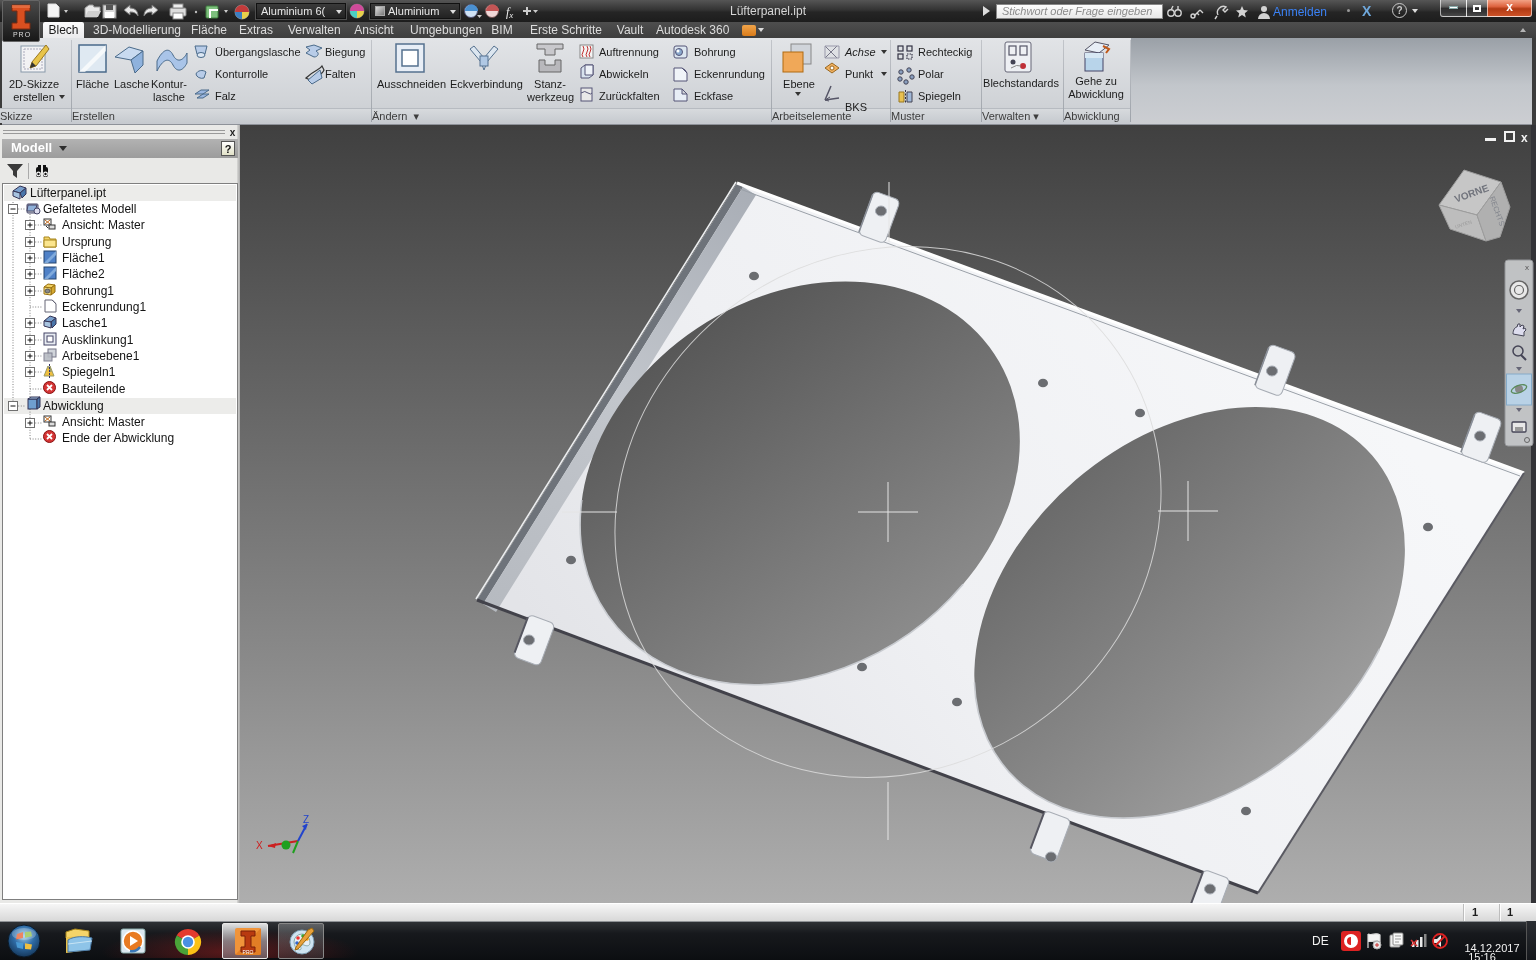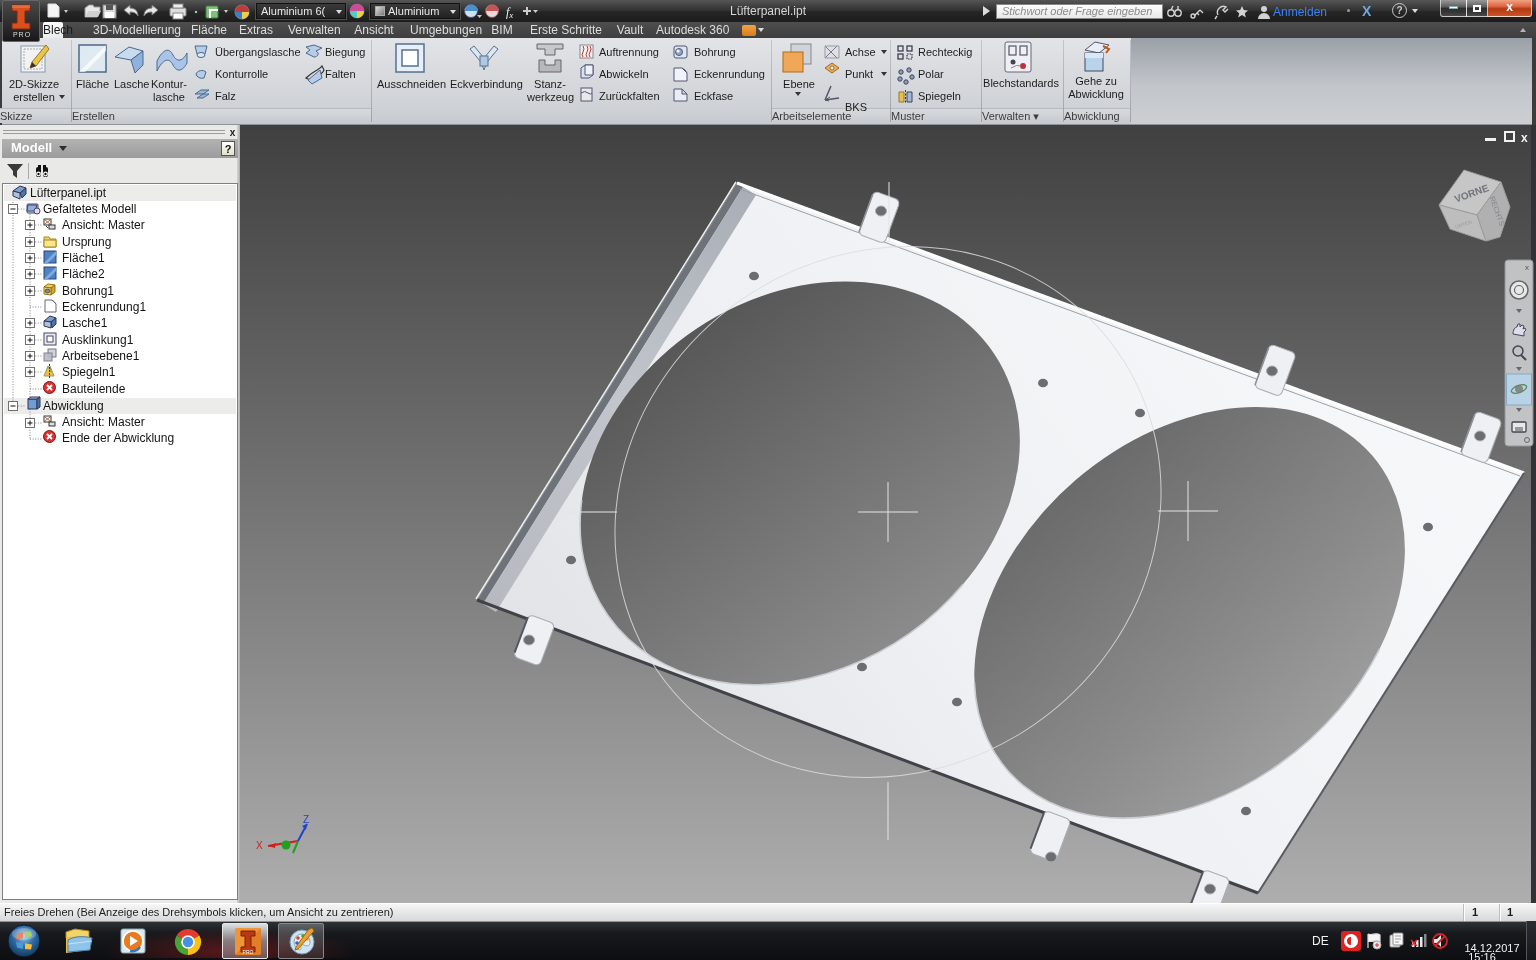--- a/index.html
+++ b/index.html
@@ -16,21 +16,21 @@
 .combo .arr{position:absolute;right:3px;top:6px;}
 .darr{width:0;height:0;border-left:3px solid transparent;border-right:3px solid transparent;border-top:4px solid #ddd;display:inline-block;}
 #doctitle{left:668px;top:4px;width:200px;text-align:center;color:#d6d6d6;font-size:12px;}
 #searchbox{left:996px;top:4px;width:167px;height:15px;background:linear-gradient(#fdfdfd,#e8e8e8);border:1px solid #888;font-style:italic;font-size:11px;color:#8b8b8b;line-height:13px;padding-left:5px;}
 #anmelden{left:1273px;top:5px;color:#3b82f6;font-size:12px;}
 
 .winbtn{top:0;height:17px;border:1px solid rgba(255,255,255,.6);border-top:none;background:linear-gradient(rgba(255,255,255,.4),rgba(255,255,255,.14) 45%,rgba(10,10,15,.3) 50%,rgba(255,255,255,.18));color:#fff;text-align:center;font-size:10px;line-height:15px;}
 
 #tabrow{left:0;top:22px;width:1536px;height:16px;background:linear-gradient(#4e4e4e,#3e3e3e);}
 .rtab{top:22px;height:16px;color:#dcdcdc;font-size:12px;text-align:center;line-height:16px;white-space:nowrap;}
-#tabactive{left:43px;top:22px;width:20px;height:16px;background:linear-gradient(#fbfbfb,#ebebed);color:#1a1a1a;font-size:12px;text-align:center;line-height:16px;border-radius:2px 2px 0 0;}
+#tabactive{left:43px;top:22px;width:41px;height:16px;background:linear-gradient(#fbfbfb,#ebebed);color:#1a1a1a;font-size:12px;text-align:center;line-height:16px;border-radius:2px 2px 0 0;}
 
 #ribbon{left:0;top:38px;width:1536px;height:87px;background:linear-gradient(#e2e4e7,#d0d3d7 75%,#c7cad0);border-bottom:1px solid #8e9299;}
 #ribbonright{left:1131px;top:38px;width:401px;height:86px;background:linear-gradient(#9aa0a7,#c2c6cb 55%,#ccced2);}
 .psep{top:40px;width:1px;height:82px;background:linear-gradient(#c2c5ca,#9ea3aa);}
 .plabel{top:108px;height:15px;font-size:11px;color:#3d3d3d;line-height:15px;background:linear-gradient(#d7dadd,#c6cacf);border-top:1px solid #b7bbc1;}
 .ritem{font-size:11px;color:#1c1c1c;white-space:nowrap;line-height:13px;}
 .rcent{text-align:center;}
 
 #browser{left:0;top:125px;width:240px;height:778px;background:#e9e9e7;}
 #bheader{left:2px;top:139px;width:236px;height:19px;background:linear-gradient(#b2b2b2,#9c9c9c);color:#fff;font-weight:bold;font-size:13px;line-height:18px;padding-left:9px;}
@@ -164,20 +164,21 @@
   <div class="abs psep" style="left:71px;"></div>
   <div class="abs psep" style="left:371px;"></div>
   <div class="abs psep" style="left:771px;"></div>
   <div class="abs psep" style="left:890px;"></div>
   <div class="abs psep" style="left:981px;"></div>
   <div class="abs psep" style="left:1063px;"></div>
   <div class="abs psep" style="left:1130px;"></div>
 
   <div class="abs plabel" style="left:0px;width:71px;">Skizze</div>
   <div class="abs plabel" style="left:72px;width:299px;">Erstellen</div>
+  <div class="abs plabel" style="left:372px;width:399px;">Ändern &nbsp;▾</div>
   <div class="abs plabel" style="left:772px;width:118px;">Arbeitselemente</div>
   <div class="abs plabel" style="left:891px;width:90px;">Muster</div>
   <div class="abs plabel" style="left:982px;width:81px;">Verwalten ▾</div>
   <div class="abs plabel" style="left:1064px;width:66px;">Abwicklung</div>
 
   <svg class="abs" style="left:20px;top:43px;width:30px;height:30px;" viewBox="0 0 30 30">
     <rect x="1" y="3" width="24" height="26" fill="#f2f2f4" stroke="#8899aa"></rect>
     <rect x="4" y="6" width="18" height="20" fill="none" stroke="#aab" stroke-dasharray="2 1"></rect>
     <path d="M26 2 L12 19 l-2 6 6 -2 L29 6 z" fill="#e8c44a" stroke="#997722"></path>
     <path d="M10 25 l2 -6 4 4 z" fill="#333"></path>
@@ -257,21 +258,21 @@
 
     <path d="M44 4 l12 12 m0 -12 l-12 12" stroke="#778" stroke-width="1" fill="none"></path>
     <path d="M44 4 l14 0 0 12 -14 0 z" fill="none" stroke="#99a"></path>
     <path d="M44 26 l7 5 7 -5 -7 -5 z" fill="#f0b060" stroke="#996820"></path>
     <circle cx="51" cy="26" r="2" fill="#fff" stroke="#996820"></circle>
     <path d="M44 58 l6 -14 m-6 14 l14 -2" stroke="#556" stroke-width="1.5" fill="none"></path>
     <path d="M44 58 l5 -3 m-5 3 l4 1" stroke="#556" fill="none"></path>
   </svg>
   <div class="abs ritem rcent" style="left:777px;top:78px;width:44px;">Ebene</div>
   <div class="abs darr" style="left:795px;top:92px;border-top-color:#333;"></div>
-  <div class="abs ritem" style="left:845px;top:46px;">Achse</div>
+  <div class="abs ritem" style="left:845px;top:46px;font-style:italic;">Achse</div>
   <div class="abs darr" style="left:881px;top:50px;border-top-color:#333;"></div>
   <div class="abs ritem" style="left:845px;top:68px;">Punkt</div>
   <div class="abs darr" style="left:881px;top:72px;border-top-color:#333;"></div>
   <div class="abs ritem" style="left:845px;top:77px;margin-top:24px;">BKS</div>
 
   <svg class="abs" style="left:896px;top:44px;width:20px;height:60px;" viewBox="0 0 20 60">
     <g fill="none" stroke="#334" stroke-width="1.2">
       <rect x="2" y="2" width="5" height="5"></rect>
         <rect x="11" y="2" width="5" height="5"></rect>
       <rect x="2" y="10" width="5" height="5"></rect>
@@ -657,21 +658,20 @@
       <line x1="298" y1="841" x2="293" y2="853" stroke="#1fa01f"></line>
       <circle cx="286" cy="845" r="4.5" fill="#1fa01f" stroke="none"></circle>
       <line x1="298" y1="841" x2="307" y2="824" stroke="#2244cc"></line>
       <path d="M307 824 l-5 2 4 4 z" fill="#2244cc" stroke="none"></path>
     </g>
     <text x="256" y="849" font-size="10" fill="#cc2020">X</text>
     <text x="303" y="823" font-size="10" fill="#2244cc">Z</text>
   </svg>
 
   <div id="statusbar" class="abs">
-    <span style="position:absolute;left:4px;">Freies Drehen (Bei Anzeige des Drehsymbols klicken, um Ansicht zu zentrieren)</span>
     <span style="position:absolute;left:1463px;width:1px;height:18px;background:#bdbdbd;"></span>
     <span style="position:absolute;left:1464px;width:1px;height:18px;background:#fdfdfd;"></span>
     <span style="position:absolute;left:1472px;font-weight:bold;">1</span>
     <span style="position:absolute;left:1499px;width:1px;height:18px;background:#bdbdbd;"></span>
     <span style="position:absolute;left:1500px;width:1px;height:18px;background:#fdfdfd;"></span>
     <span style="position:absolute;left:1507px;font-weight:bold;">1</span>
   </div>
 
   <div id="taskbar" class="abs"></div>
 

